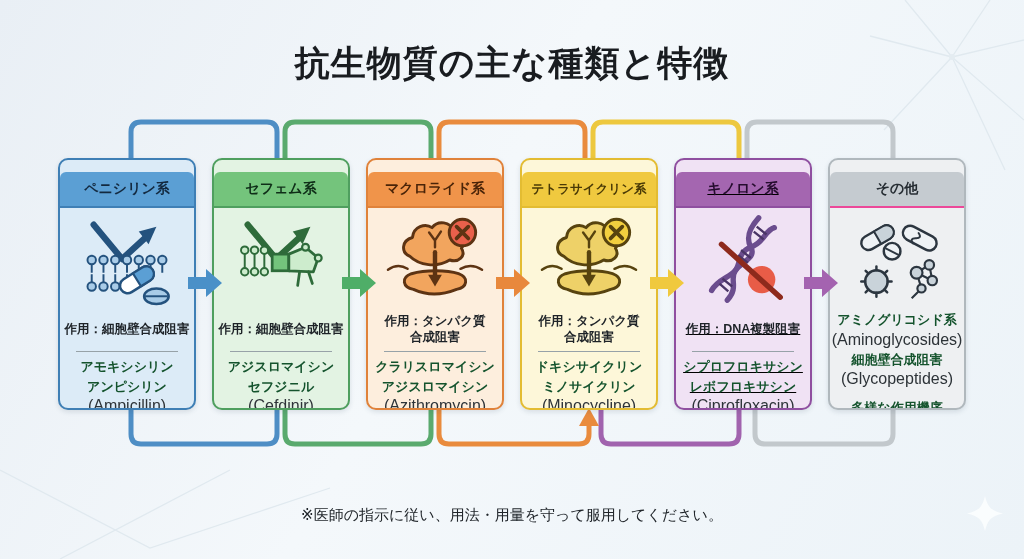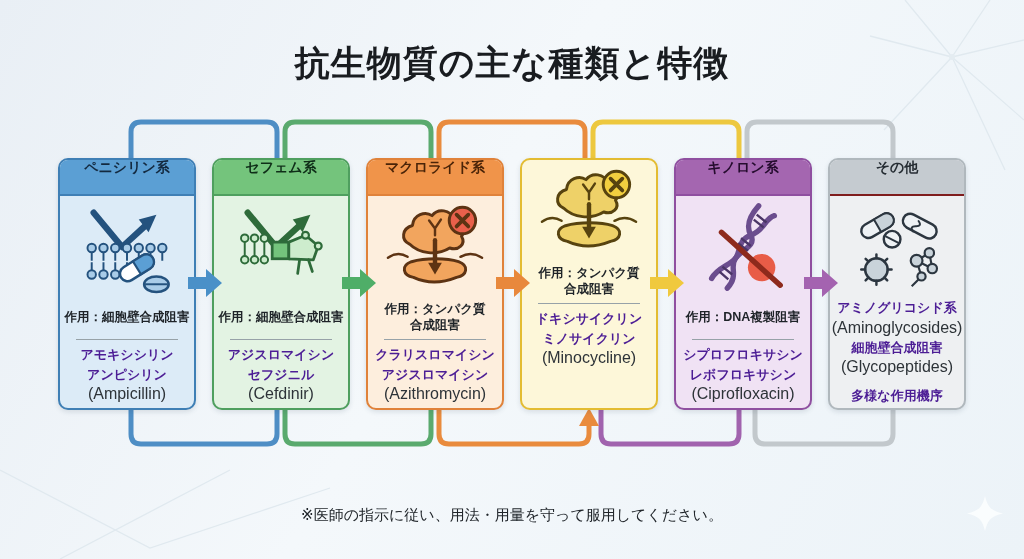--- a/index.html
+++ b/index.html
@@ -10,40 +10,40 @@
   .bg-deco,.connectors,.flow-arrows{position:absolute;left:0;top:0;pointer-events:none;}
   .bg-deco{z-index:0;}
   .connectors{z-index:1;}
   .flow-arrows{z-index:3;}
   .title{position:absolute;top:40px;left:0;width:100%;text-align:center;margin:0;
     font-size:35px;font-weight:800;letter-spacing:1px;color:#191c20;z-index:2;}
   .cards{position:absolute;left:58px;top:158px;width:908px;height:252px;
     display:flex;gap:16px;z-index:2;}
   .card{flex:1 1 0;border-radius:10px;border:2.5px solid #888;display:flex;flex-direction:column;
     box-shadow:0 2px 5px rgba(50,70,95,.14);box-sizing:border-box;overflow:hidden;}
-  .hd{height:34px;display:flex;align-items:flex-start;justify-content:center;text-align:center;
-    font-weight:bold;font-size:14px;line-height:1.12;border-radius:6px 6px 0 0;flex:none;}
+  .hd{height:34px;display:flex;align-items:center;justify-content:center;text-align:center;
+    font-weight:bold;font-size:14px;line-height:1.12;border-radius:6px 6px 0 0;flex:none;margin-top:12px;}
   .hd.sm{font-size:12.5px;}
   .bd{flex:1;display:flex;flex-direction:column;align-items:center;padding:2px 2px 4px;}
   .ic{height:100px;width:100%;display:flex;align-items:center;justify-content:center;flex:none;}
   .act{height:38px;display:flex;flex-direction:column;justify-content:center;text-align:center;
     font-size:12.5px;font-weight:bold;line-height:1.3;color:#1e2328;flex:none;}
   .act span{display:block;}
   .divider{width:78%;border-top:1.5px solid #97a2a8;margin:3px auto 5px;flex:none;}
   .drugs,.other{text-align:center;}
-  .d{font-size:13px;font-weight:bold;line-height:1.5;color:#4c1d95;}
+  .d{font-size:13px;font-weight:bold;line-height:1.5;color:#14532d;}
   .r{font-size:16px;line-height:1.25;color:#2d3338;}
   .d.m{margin-top:9px;}
   
   .c0{border-color:#3f7fb5;background:#dcebf7;} .c0 .hd{background:#5b9fd4;color:#13293f;border-bottom:2px solid #3f7fb5;}
   .c1{border-color:#4f9f5f;background:#e3f3e3;} .c1 .hd{background:#74c47c;color:#0f2e18;border-bottom:2px solid #4f9f5f;}
   .c2{border-color:#e0823a;background:#fdeedd;} .c2 .hd{background:#f0944a;color:#4a2408;border-bottom:2px solid #e0823a;}
   .c3{border-color:#e3bc32;background:#fdf7d9;} .c3 .hd{background:#f0c93f;color:#4a3a06;border-bottom:2px solid #e3bc32;}
-  .c4{border-color:#8f4fa0;background:#f0e2f4;} .c4 .hd{background:#a466b0;color:#250c2e;border-bottom:2px solid #8f4fa0;}
-  .c5{border-color:#b0b8bd;background:#eef0f2;} .c5 .hd{background:#c5cbd0;color:#262d33;border-bottom:2px solid #7f1d1d;}
+  .c4{border-color:#8f4fa0;background:#f0e2f4;text-decoration:underline;} .c4 .hd{background:#a466b0;color:#250c2e;border-bottom:2px solid #8f4fa0;}
+  .c5{border-color:#b0b8bd;background:#eef0f2;} .c5 .hd{background:#c5cbd0;color:#262d33;border-bottom:2px solid #ec4899;}
   .footer{position:absolute;left:0;top:506px;width:100%;text-align:center;margin:0;
     font-size:15px;font-weight:normal;color:#21262b;z-index:2;}
 </style>
 </head>
 <body>
 
 <div class="stage">
 
   <svg class="bg-deco" width="1024" height="559" viewBox="0 0 1024 559">
     <g stroke="#e0e9ef" stroke-width="1.3" fill="none">
@@ -189,20 +189,23 @@
         <div class="divider"></div>
         <div class="drugs">
           <div class="d">クラリスロマイシン</div>
           <div class="d">アジスロマイシン</div>
           <div class="r">(Azithromycin)</div>
         </div>
       </div>
     </article>
 
     <article class="card c3">
+      <div class="hd sm">
+          <span>テトラサイクリン系</span>
+        </div>
       <div class="bd">
         <div class="ic">
           <svg width="98" height="98" viewBox="0 0 100 100">
             <path d="M2 60 Q12 53 22 59 M76 59 Q87 53 98 60" stroke="#57430f" stroke-width="2.5" fill="none" stroke-linecap="round"></path>
             <path d="M24 46 C15 42 16 30 27 27 C28 16 40 12 47 17 C53 9 66 11 68 20 C79 20 84 30 77 38 C82 46 74 53 65 50 C52 58 34 56 24 46 Z" fill="#eed168" stroke="#57430f" stroke-width="3" stroke-linejoin="round"></path>
             <path d="M44 22 L50 30 M56 21 L50 30 M50 30 V37" stroke="#57430f" stroke-width="2.5" fill="none" stroke-linecap="round"></path>
             <path d="M28 80 C17 78 15 68 26 64 C40 60 62 60 74 64 C85 68 83 78 72 80 C57 86 41 86 28 80 Z" fill="#eed168" stroke="#57430f" stroke-width="3" stroke-linejoin="round"></path>
             <path d="M50 42 V68" stroke="#57430f" stroke-width="4.5" stroke-linecap="round"></path>
             <polygon points="50,77 43,65 57,65" fill="#57430f"></polygon>
             <circle cx="78" cy="22" r="13.5" fill="#f2cf3f" stroke="#57430f" stroke-width="3"></circle>

